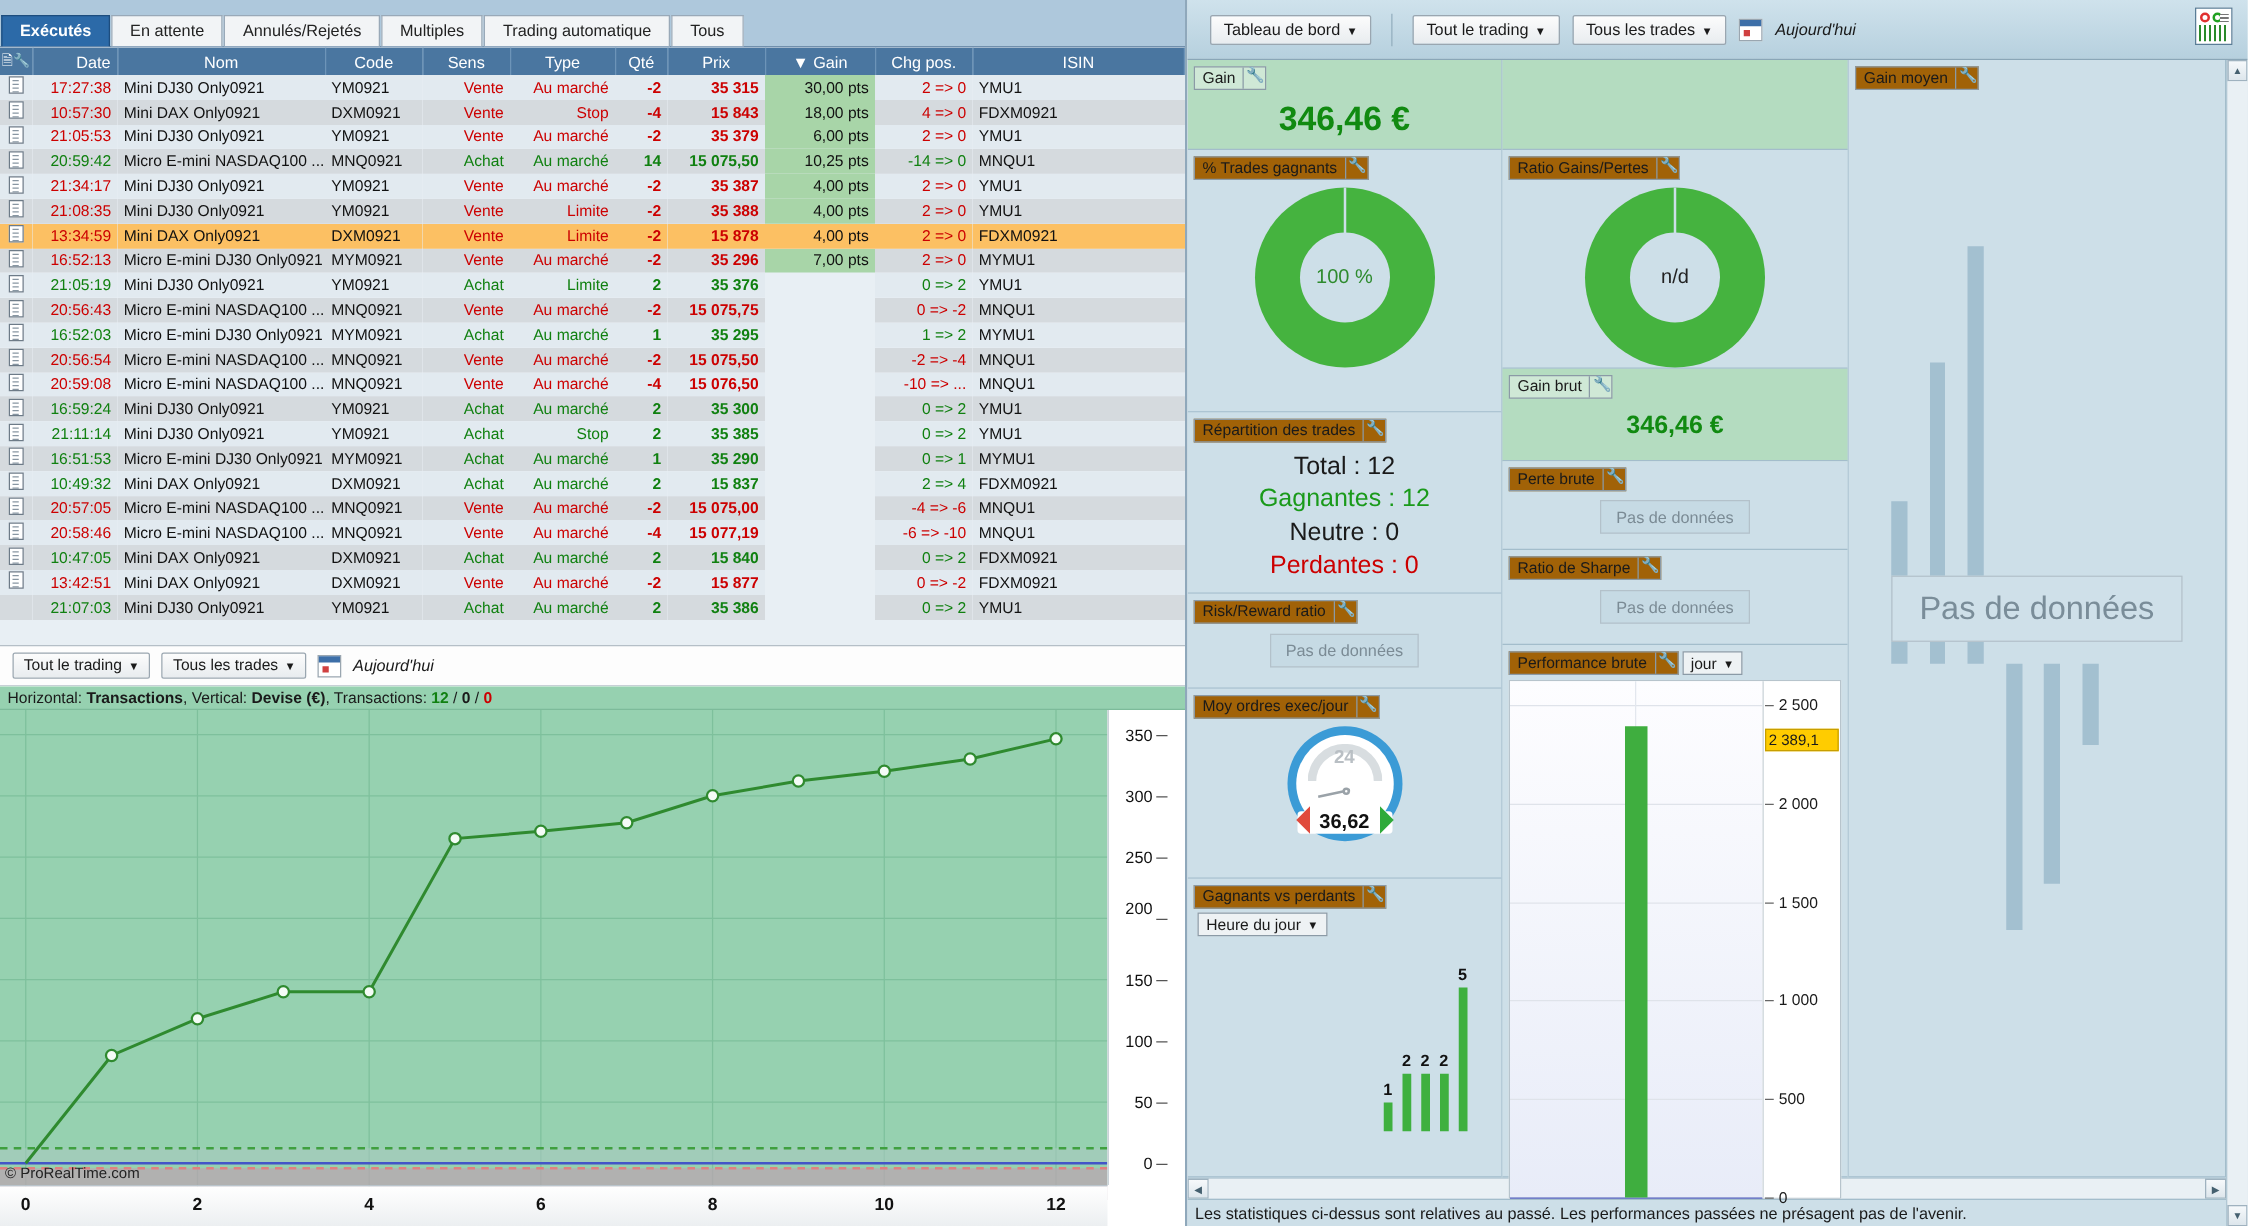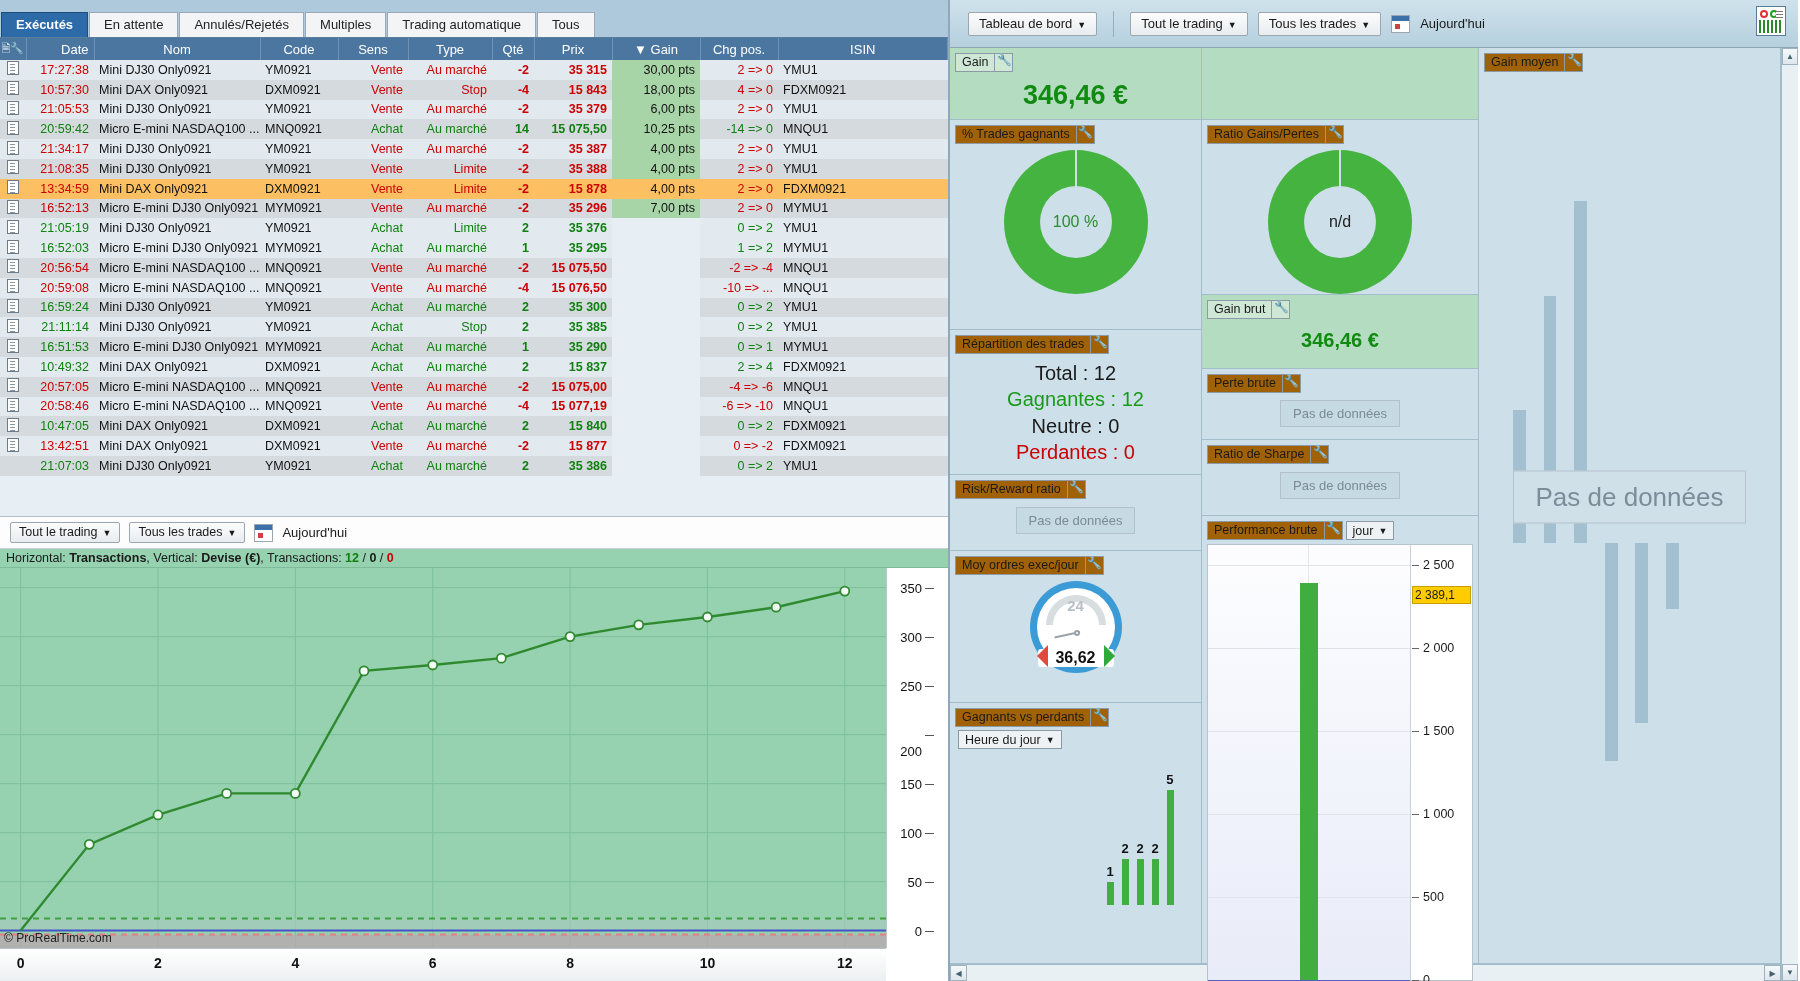--- a/index.html
+++ b/index.html
@@ -60,21 +60,21 @@
   .chart-toolbar { height:33px; background:#fdfdfd; border-top:1px solid #b5bfc7;
                    border-bottom:1px solid #c8d0d6; display:flex; align-items:center;
                    gap:9px; padding-left:10px; }
   .btn-combo { height:21px; line-height:19px; padding:0 8px; font-size:12.5px;
                background:linear-gradient(#fcfcfc,#e8ecef); border:1px solid #9aa6b0;
                border-radius:2px; cursor:pointer; white-space:nowrap; }
   .btn-combo .car { font-size:9px; margin-left:5px; }
   .cal-ico { width:19px; height:18px; background:#fff; border:1px solid #9aa6b0; position:relative; }
   .cal-ico:before { content:""; position:absolute; left:0; right:0; top:0; height:5px; background:#3d6fa8; }
   .cal-ico:after { content:""; position:absolute; left:3px; top:8px; width:5px; height:5px; background:#d04040; }
-  .tb-label { font-size:13px; }
+  .tb-label { font-size:13px;font-style:italic; }
 
   
   .eq-chart { flex:1; position:relative; background:#fff; overflow:hidden; }
   .eq-legend { height:19px; background:#96d1b0; font-size:12.5px; padding:2px 0 0 6px;
                border-bottom:1px solid #7dbb9a; }
   .eq-plotwrap { position:absolute; top:19px; left:0; right:0; bottom:0; }
   .eq-plot { position:absolute; left:0; top:0; right:62px; bottom:33px; background:#96d1b0; }
   .eq-yaxis { position:absolute; right:0; top:0; width:62px; bottom:33px;
               background:#fff; border-left:1px solid #b9c4cb; }
   .eq-yaxis span { position:absolute; right:26px; transform:translateY(-50%);
@@ -374,20 +374,33 @@
               <td class="ta-r c-green">21:05:19</td>
               <td class="ta-l c-black">Mini DJ30 Only0921</td>
               <td class="ta-l c-black">YM0921</td>
               <td class="ta-r c-green">Achat</td>
               <td class="ta-r c-green">Limite</td>
               <td class="ta-r bold c-green">2</td>
               <td class="ta-r bold c-green">35 376</td>
               <td class="ta-r c-black gaincell empty"></td>
               <td class="ta-r c-green">0 =&gt; 2</td>
               <td class="ta-l c-black">YMU1</td>
+            </tr>
+            <tr class="r-odd">
+              <td class="ta-c"><span class="rowicon"></span></td>
+              <td class="ta-r c-red">20:56:43</td>
+              <td class="ta-l c-black">Micro E-mini NASDAQ100 ...</td>
+              <td class="ta-l c-black">MNQ0921</td>
+              <td class="ta-r c-red">Vente</td>
+              <td class="ta-r c-red">Au marché</td>
+              <td class="ta-r bold c-red">-2</td>
+              <td class="ta-r bold c-red">15 075,75</td>
+              <td class="ta-r c-black gaincell empty"></td>
+              <td class="ta-r c-red">0 =&gt; -2</td>
+              <td class="ta-l c-black">MNQU1</td>
             </tr>
             <tr class="r-even">
               <td class="ta-c"><span class="rowicon"></span></td>
               <td class="ta-r c-green">16:52:03</td>
               <td class="ta-l c-black">Micro E-mini DJ30 Only0921</td>
               <td class="ta-l c-black">MYM0921</td>
               <td class="ta-r c-green">Achat</td>
               <td class="ta-r c-green">Au marché</td>
               <td class="ta-r bold c-green">1</td>
               <td class="ta-r bold c-green">35 295</td>
@@ -600,21 +613,21 @@
         <div class="eq-yaxis" id="eqY">
             <i style="top:362.6px"></i>
             <span style="top:362.6px">0</span>
             <i style="top:313.6px"></i>
             <span style="top:313.6px">50</span>
             <i style="top:264.6px"></i>
             <span style="top:264.6px">100</span>
             <i style="top:215.6px"></i>
             <span style="top:215.6px">150</span>
             <i style="top:166.60000000000002px"></i>
-            <span style="top:183px">200</span>
+            <span style="top:159px">200</span>
             <i style="top:117.60000000000002px"></i>
             <span style="top:117.60000000000002px">250</span>
             <i style="top:68.60000000000002px"></i>
             <span style="top:68.60000000000002px">300</span>
             <i style="top:19.600000000000023px"></i>
             <span style="top:19.600000000000023px">350</span>
           </div>
         <div class="eq-xaxis" id="eqX">
             <span style="left:20.6046511627907px">0</span>
             <span style="left:157.968992248062px">2</span>
@@ -860,20 +873,21 @@
               </div>
             </div>
           </div>
 
         </div>
         <div class="hscroll">
           <div class="hsb-btn">◀</div>
           <div class="hsb-track"></div>
           <div class="hsb-btn">▶</div>
         </div>
+        <div class="disclaimer">Les statistiques ci-dessus sont relatives au passé. Les performances passées ne présagent pas de l'avenir.</div>
       </div>
 
       <div class="vscroll">
         <div class="sb-btn">▲</div>
         <div class="sb-track"></div>
         <div class="sb-btn">▼</div>
       </div>
     </div>
   </div>
 </div>

